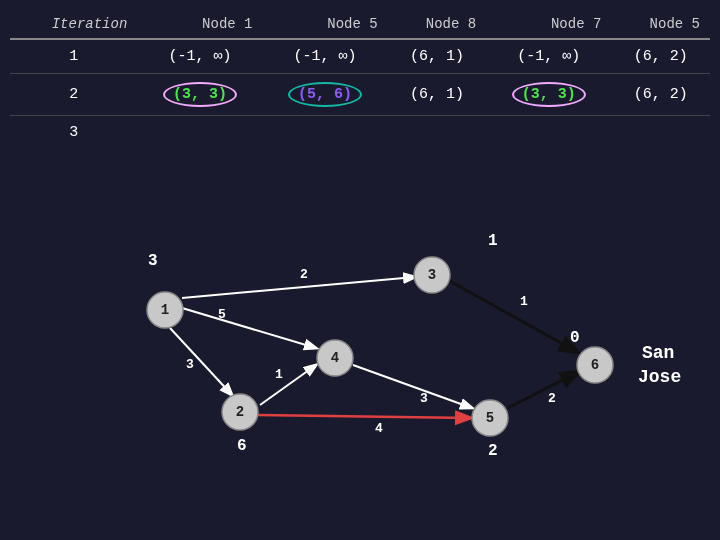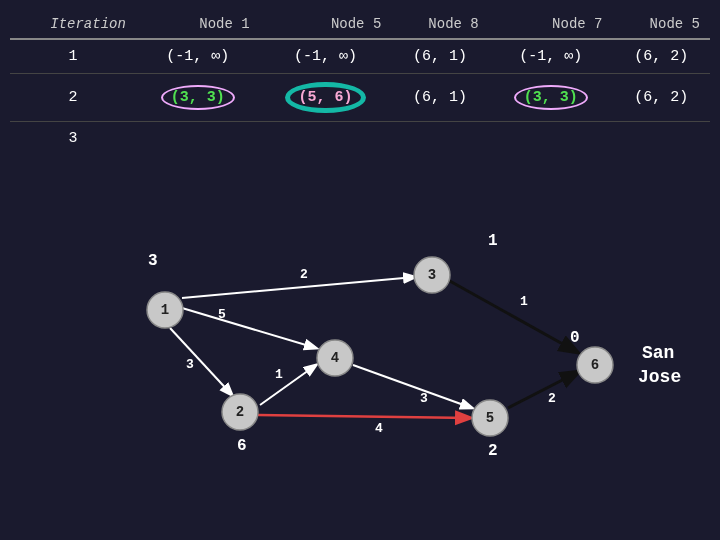--- a/index.html
+++ b/index.html
@@ -65,24 +65,24 @@
       display: inline-block;
       border: 2px solid #f0abfc;
       border-radius: 50%;
       padding: 2px 8px;
       color: #50e050;
       font-weight: bold;
     }
 
     .cell-green-circle {
       display: inline-block;
-      border: 5px solid #14b8a6;
+      border: 2px solid #14b8a6;
       border-radius: 50%;
       padding: 2px 8px;
-      color: #f9a8d4;
+      color: #8b5cf6;
       font-weight: bold;
     }
 
     
     .graph-section {
       position: absolute;
       top: 190px;
       left: 0;
       width: 720px;
       height: 350px;

